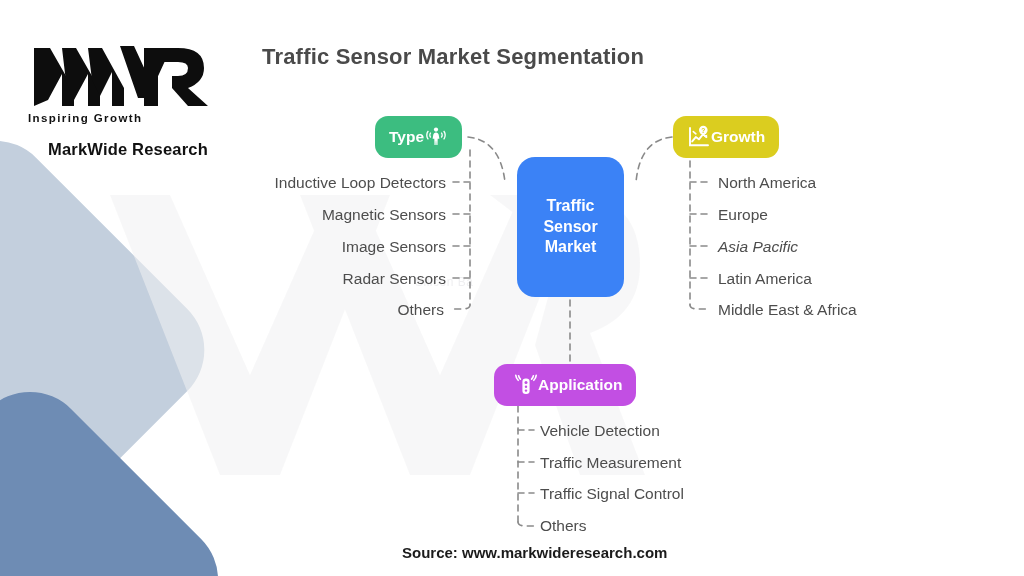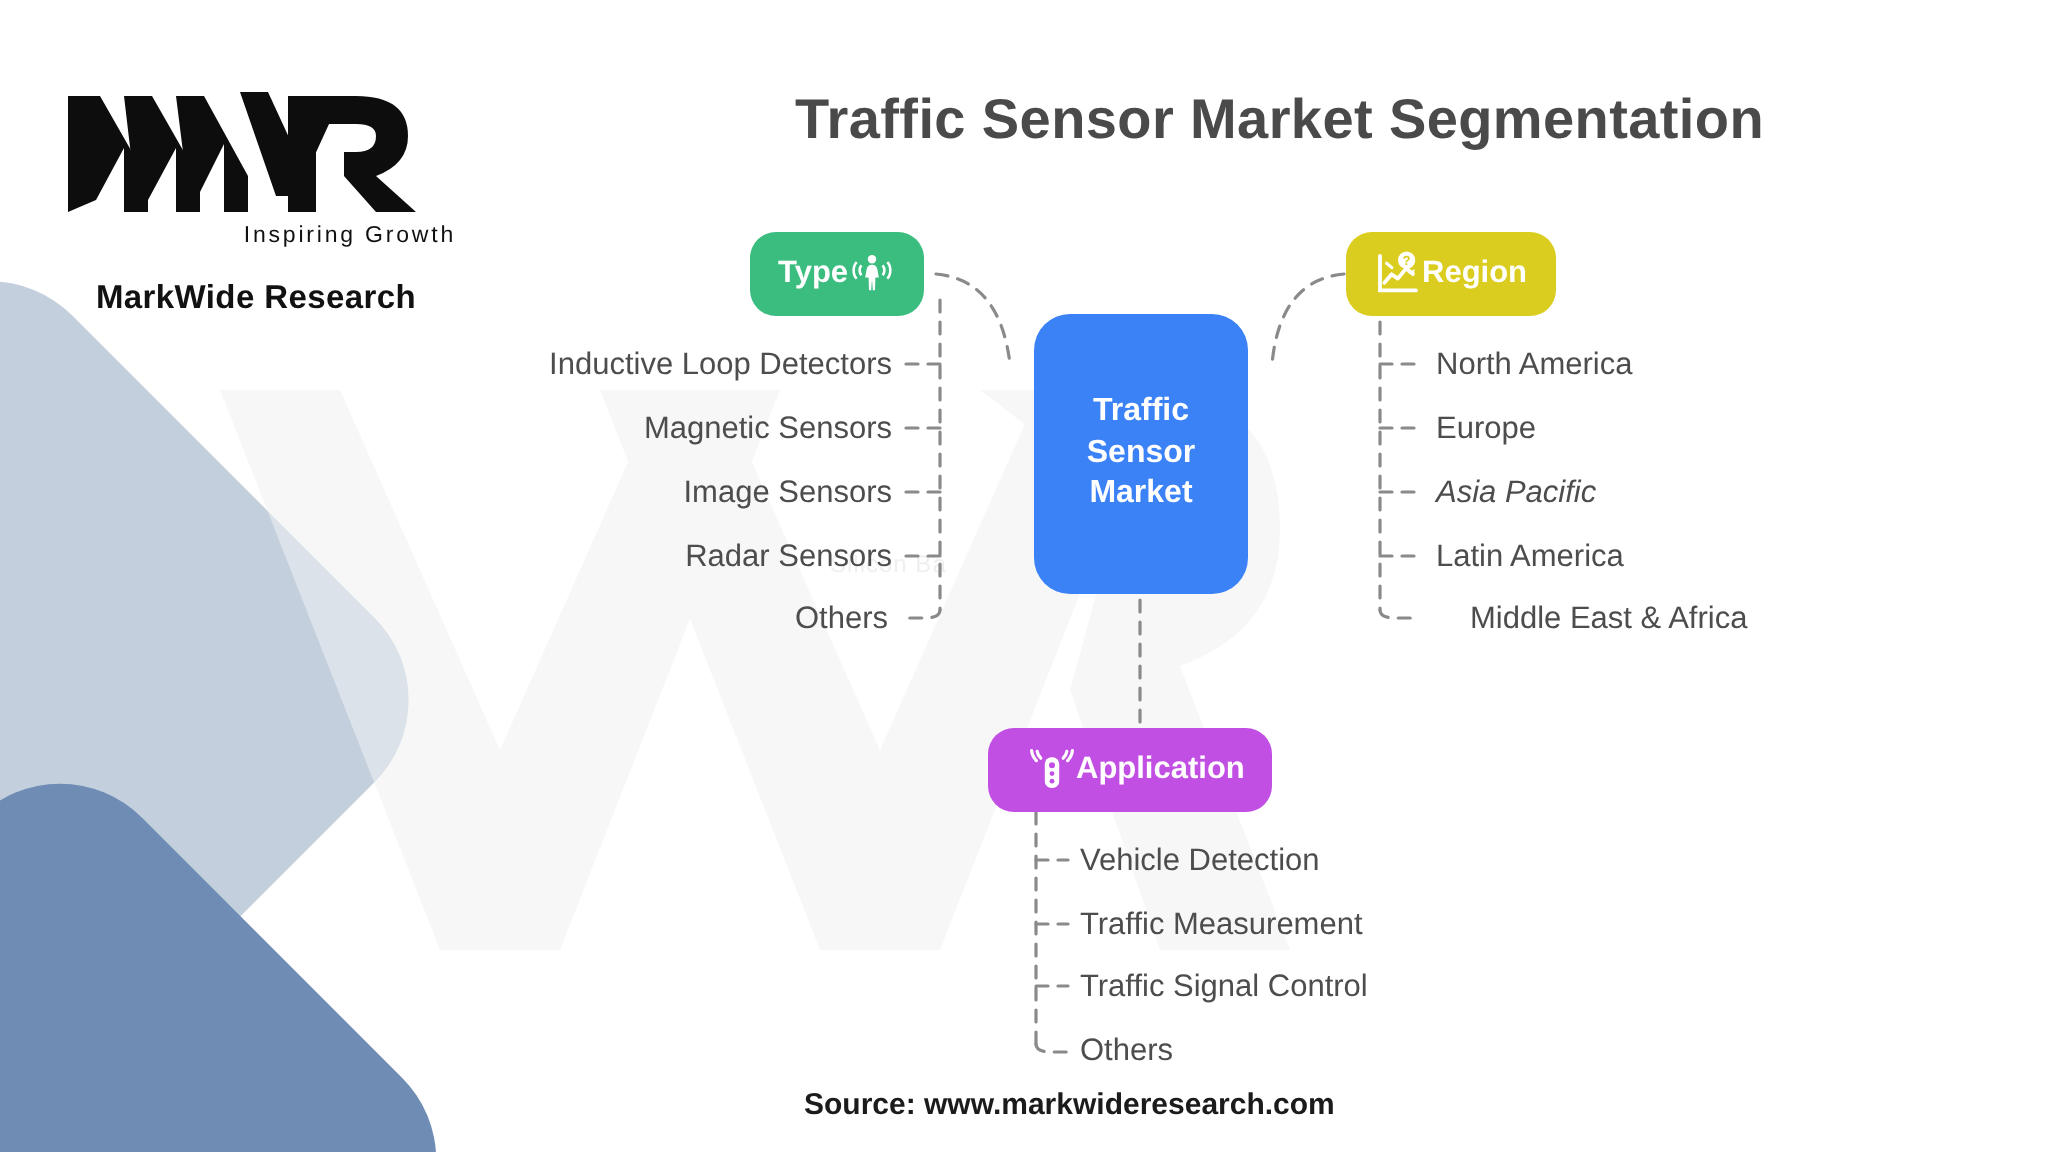--- a/index.html
+++ b/index.html
@@ -31,28 +31,28 @@
     pointer-events:none;white-space:nowrap;
   }
 
   
   .logo{position:absolute;left:28px;top:28px;width:200px;height:100px;}
   .logo-name{
     position:absolute;left:28px;top:92px;width:200px;text-align:center;
     font-size:16.5px;font-weight:bold;color:#111;letter-spacing:.2px;margin-top:48px;
   }
   .logo-tag{
-    position:absolute;left:28px;top:112px;width:200px;text-align:right;
-    font-size:11.5px;font-weight:normal;color:#111;letter-spacing:1.4px;
+    position:absolute;left:28px;top:112px;width:200px;text-align:left;
+    font-size:11.5px;font-weight:bold;color:#111;letter-spacing:1.4px;
   }
 
   
   .title{
-    position:absolute;left:262px;top:44px;width:620px;text-align:right;
-    font-size:28px;font-weight:bold;color:#4a4a4a;letter-spacing:.2px;
+    position:absolute;left:262px;top:44px;width:620px;text-align:left;
+    font-size:22px;font-weight:bold;color:#4a4a4a;letter-spacing:.2px;
   }
 
   
   #links{position:absolute;left:0;top:0;width:1024px;height:576px;}
 
   
   .center-node{
     position:absolute;left:517px;top:157px;width:107px;height:140px;
     background:#3b82f6;border-radius:18px;
     display:flex;align-items:center;justify-content:center;
@@ -176,21 +176,21 @@
     <span class="b-icon">
       <svg viewBox="0 0 24 24" width="24" height="24">
         <path d="M3 3v17.2h18" fill="none" stroke="#ffffff" stroke-width="1.9" stroke-linecap="round"></path>
         <path d="M5.2 16.4l3.6-4.3 3.1 2.2 4.2-5.1 3.4 2.7" fill="none" stroke="#ffffff" stroke-width="1.9" stroke-linecap="round" stroke-linejoin="round"></path>
         <path d="M20.3 9.6l-.6 3.6-2.9-1.9z" fill="#ffffff"></path>
         <path d="M6.3 6.6l2.6 2.2" fill="none" stroke="#ffffff" stroke-width="1.6" stroke-linecap="round"></path>
         <circle cx="16.3" cy="5.1" r="4.3" fill="#ffffff"></circle>
         <text x="16.3" y="7.5" font-size="6.6" font-weight="bold" text-anchor="middle" fill="#dbcd1f" font-family="Liberation Sans, sans-serif">?</text>
       </svg>
     </span>
-    <span class="b-label">Region</span>
+    <span class="b-label">Growth</span>
   </div>
 
   <div class="badge badge-application">
     <span class="b-icon">
       <svg viewBox="0 0 24 24" width="24" height="24">
         <rect x="8.4" y="5.6" width="7.2" height="15.4" rx="3.3" fill="#ffffff"></rect>
         <circle cx="12" cy="9.6" r="1.5" fill="#c24fe3"></circle>
         <circle cx="12" cy="13.8" r="1.2" fill="#c24fe3"></circle>
         <circle cx="12" cy="17.6" r="1.2" fill="#c24fe3"></circle>
         <path d="M6.4 6.1c-1 -1 -1.6 -2.2 -1.8 -3.4" fill="none" stroke="#ffffff" stroke-width="1.6" stroke-linecap="round"></path>
@@ -205,21 +205,21 @@
   <div class="leaf leaf-right" style="left:126px;top:207px;width:320px;">Magnetic Sensors</div>
   <div class="leaf leaf-right" style="left:126px;top:175px;width:320px;">Inductive Loop Detectors</div>
   <div class="leaf leaf-right" style="left:126px;top:239px;width:320px;">Image Sensors</div>
   <div class="leaf leaf-right" style="left:126px;top:271px;width:320px;">Radar Sensors</div>
   <div class="leaf leaf-right" style="left:126px;top:302px;width:318px;">Others</div>
 
   <div class="leaf leaf-left" style="left:718px;top:175px;">North America</div>
   <div class="leaf leaf-left" style="left:718px;top:207px;">Europe</div>
   <div class="leaf leaf-left" style="left:718px;top:239px;font-style:italic;">Asia Pacific</div>
   <div class="leaf leaf-left" style="left:718px;top:271px;">Latin America</div>
-  <div class="leaf leaf-left" style="left:718px;top:302px;margin-left:17px;">Middle East &amp; Africa</div>
+  <div class="leaf leaf-left" style="left:718px;top:302px;">Middle East &amp; Africa</div>
 
   <div class="leaf leaf-left" style="left:540px;top:423px;">Vehicle Detection</div>
   <div class="leaf leaf-left" style="left:540px;top:455px;">Traffic Measurement</div>
   <div class="leaf leaf-left" style="left:540px;top:486px;">Traffic Signal Control</div>
   <div class="leaf leaf-left" style="left:540px;top:518px;">Others</div>
 
   <div class="source">Source: www.markwideresearch.com</div>
 
 </div>
 

